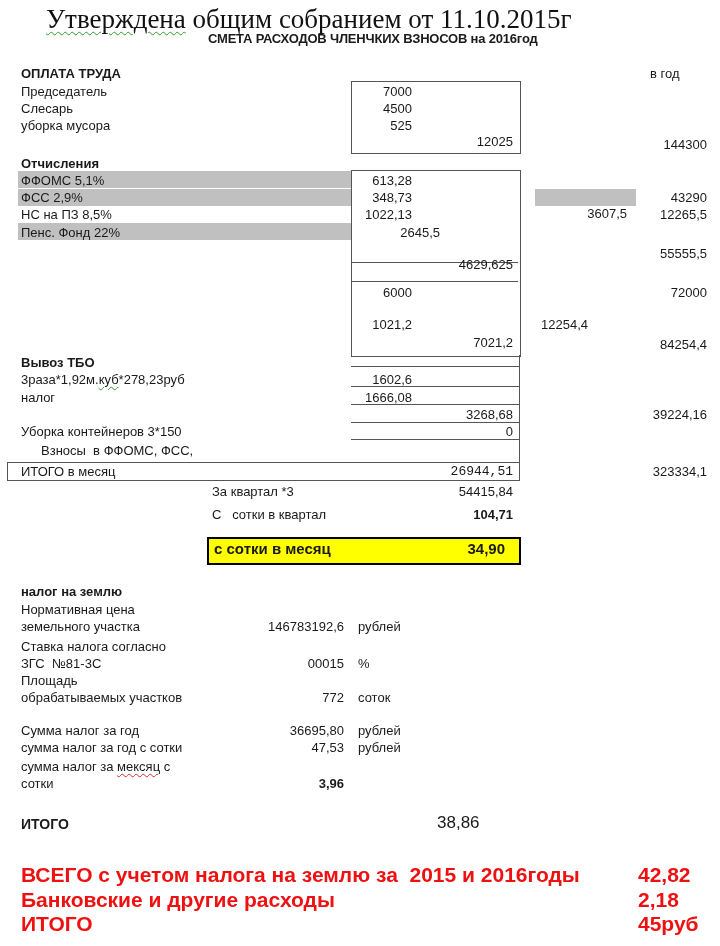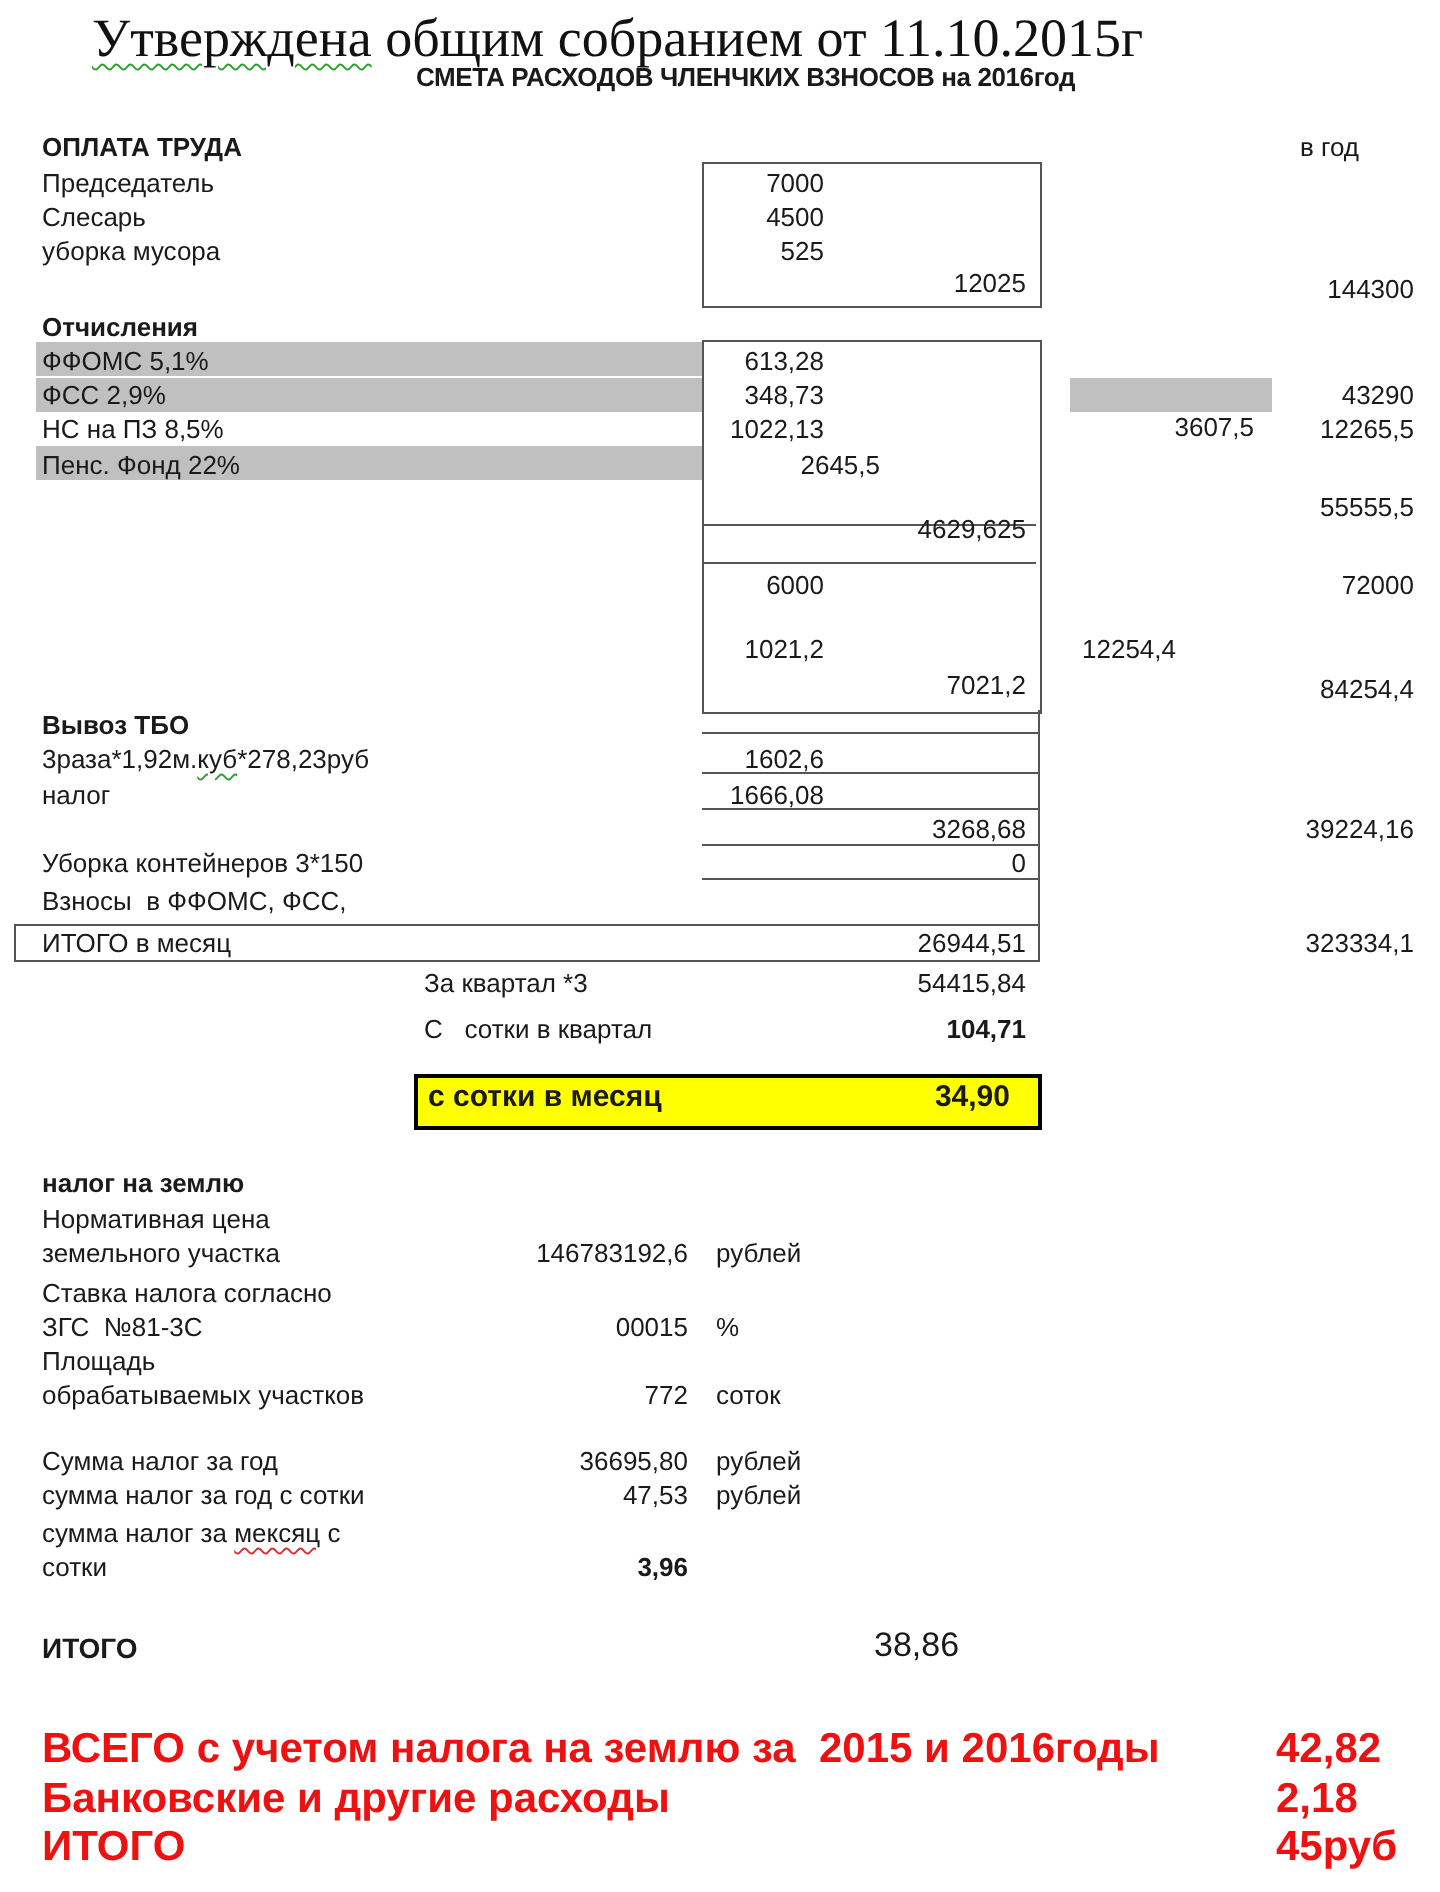--- a/index.html
+++ b/index.html
@@ -93,24 +93,24 @@
 
   <div class="t b lbl" style="top:355px;">Вывоз ТБО</div>
   <div class="t lbl" style="top:372px;"><span>3раза*1,92м.</span><span class="wavy-g2">куб</span><span>*278,23руб</span></div>
   <div class="t cA" style="top:372px;">1602,6</div>
   <div class="t lbl" style="top:390px;">налог</div>
   <div class="t cA" style="top:390px;">1666,08</div>
   <div class="t cB" style="top:407px;">3268,68</div>
   <div class="t cD" style="top:407px;">39224,16</div>
   <div class="t lbl" style="top:424px;">Уборка контейнеров 3*150</div>
   <div class="t cB" style="top:424px;">0</div>
-  <div class="t lbl" style="top:443px;">Взносы  в ФФОМС, ФСС,</div>
+  <div class="t lbl" style="top:443px;margin-left:20px;">Взносы  в ФФОМС, ФСС,</div>
 
   <div class="t lbl" style="top:464px;">ИТОГО в месяц</div>
-  <div class="t cB" style="top:464px;">26944,51</div>
+  <div class="t cB" style="top:464px;font-family:Liberation Mono, monospace;">26944,51</div>
   <div class="t cD" style="top:464px;">323334,1</div>
   <div class="t lbl2" style="top:484px;">За квартал *3</div>
   <div class="t cB" style="top:484px;">54415,84</div>
   <div class="t lbl2" style="top:507px;">С   сотки в квартал</div>
   <div class="t cB b" style="top:507px;">104,71</div>
   <div class="t b" style="left:214px;top:541px;font-size:15px;">с сотки в месяц</div>
   <div class="t b" style="left:400px;top:541px;width:105px;text-align:right;font-size:15px;">34,90</div>
 
   <div class="t b lbl" style="top:584px;">налог на землю</div>
   <div class="t lbl" style="top:602px;">Нормативная цена</div>

